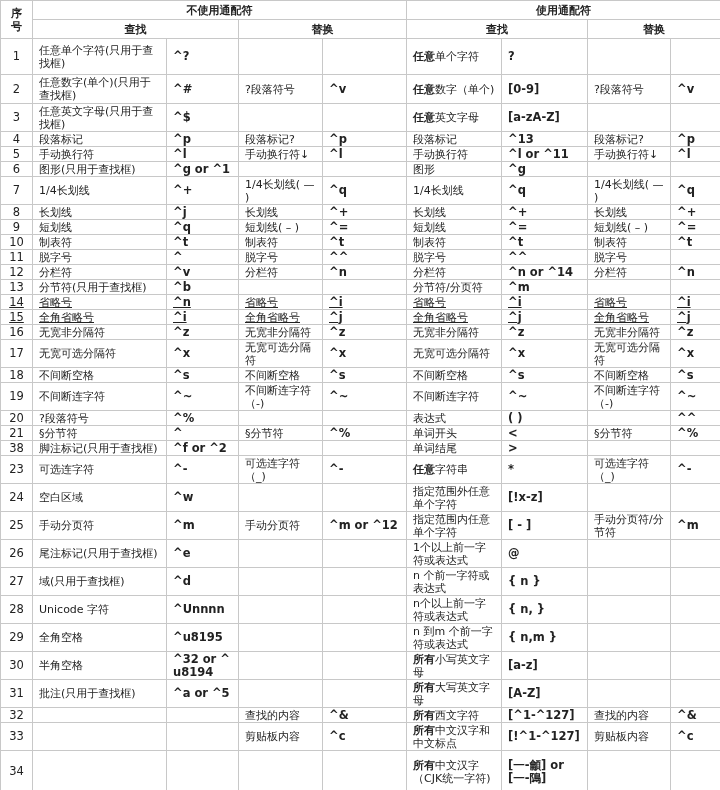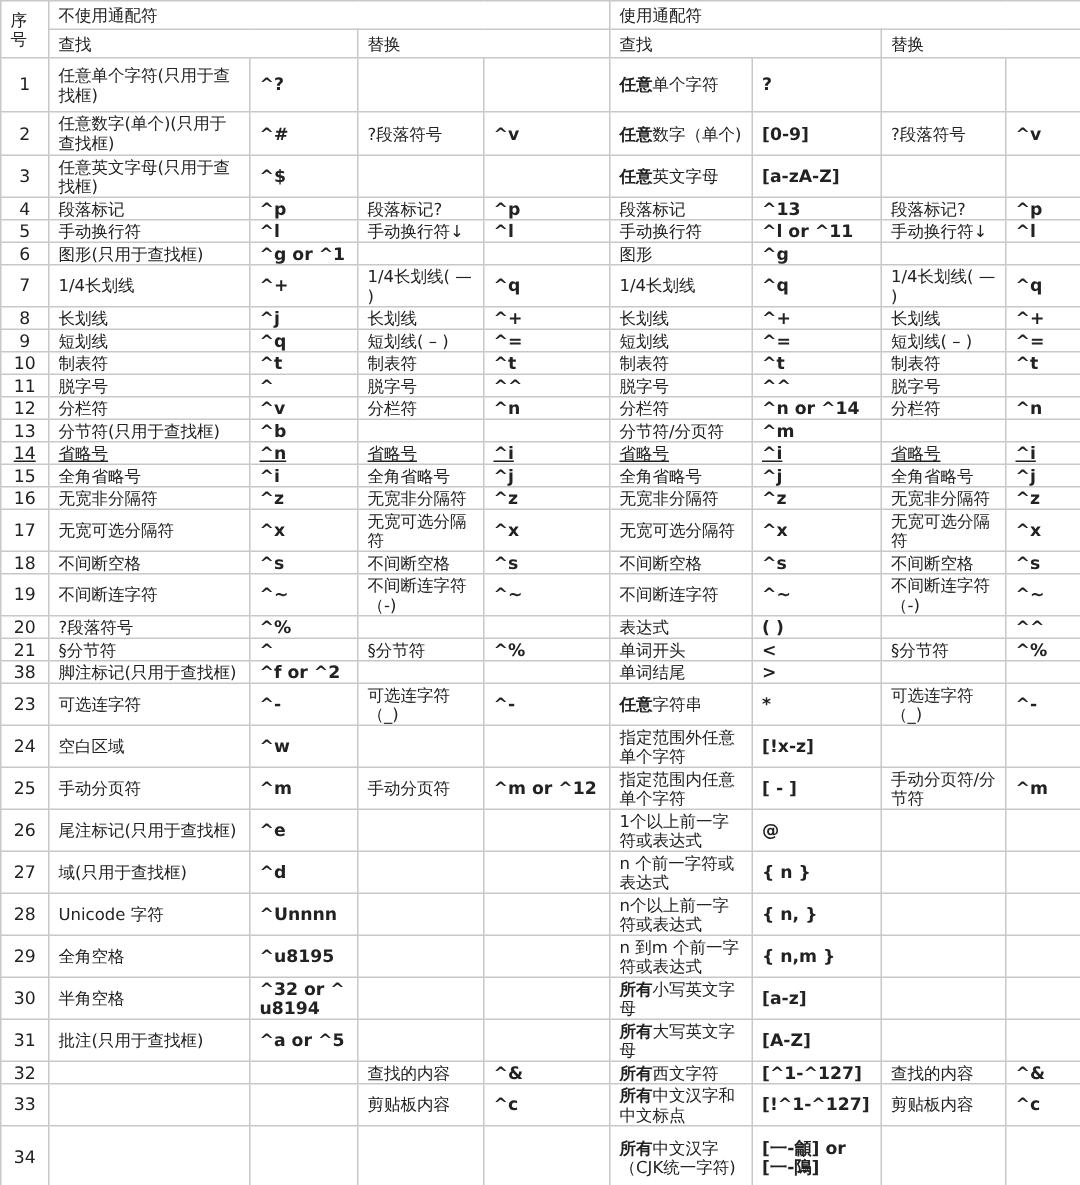--- a/index.html
+++ b/index.html
@@ -1,19 +1,19 @@
 <!DOCTYPE html>
 <html><head>
 <meta charset="utf-8">
 <style>
   html, body { margin: 0; padding: 0; background: #ffffff; }
   body { width: 720px; height: 790px; overflow: hidden; font-family: "DejaVu Sans", "Liberation Sans", sans-serif; color: #222; }
   table { border-collapse: collapse; table-layout: fixed; width: 720px; font-size: 11px; line-height: 13px; }
   td, th { border: 1px solid #c8c8c8; padding: 0 6px; vertical-align: middle; overflow: hidden; word-break: break-all; }
-  th { font-weight: normal; text-align: left; height: 18px; font-size: 11px; margin-left: 28px; }
+  th { font-weight: bold; text-align: center; height: 18px; font-size: 11px; margin-left: 28px; }
   td.seq { text-align: center; padding: 0; font-size: 11.5px; }
   td.code { font-weight: bold; font-family: "DejaVu Sans", sans-serif; font-size: 11.5px; }
   td.desc { font-size: 11px; }
   .b { font-weight: bold; }
 </style>
 </head>
 <body>
 
 <table>
   <colgroup>
@@ -188,21 +188,21 @@
         <td class="seq">14</td>
         <td class="desc">省略号</td>
         <td class="code">^n</td>
         <td class="desc">省略号</td>
         <td class="code">^i</td>
         <td class="desc">省略号</td>
         <td class="code">^i</td>
         <td class="desc">省略号</td>
         <td class="code">^i</td>
       </tr>
-      <tr style="height: 15px;">
+      <tr style="height: 15px; text-decoration: underline;">
         <td class="seq">15</td>
         <td class="desc">全角省略号</td>
         <td class="code">^i</td>
         <td class="desc">全角省略号</td>
         <td class="code">^j</td>
         <td class="desc">全角省略号</td>
         <td class="code">^j</td>
         <td class="desc">全角省略号</td>
         <td class="code">^j</td>
       </tr>

